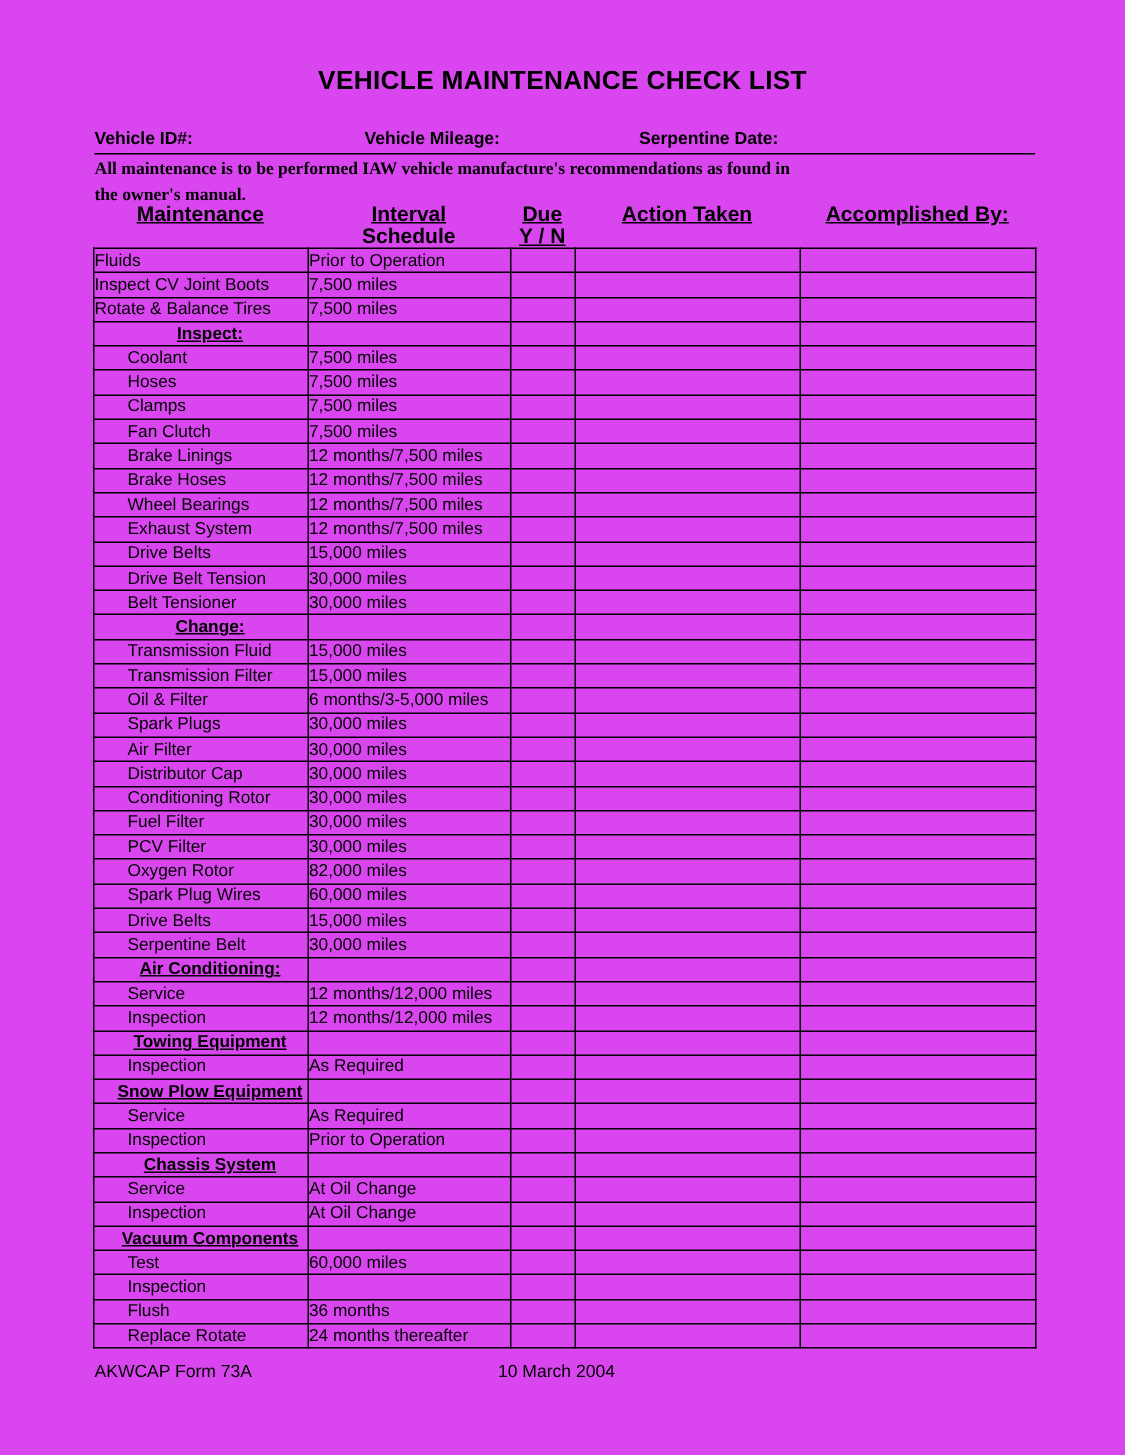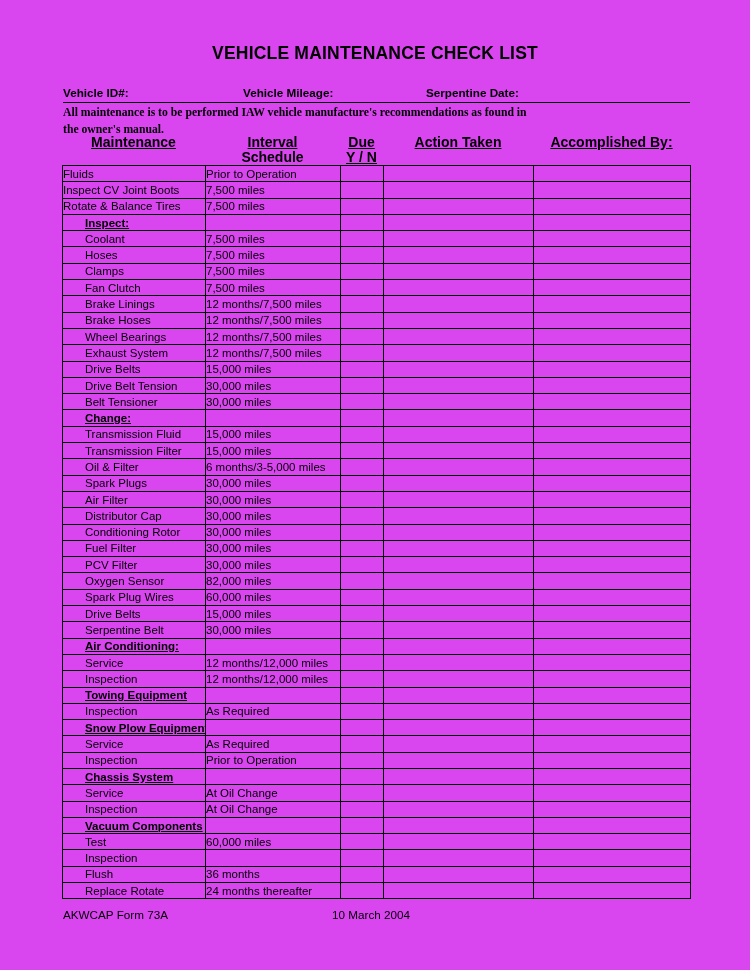--- a/index.html
+++ b/index.html
@@ -117,21 +117,22 @@
 
   td.maint {
     padding-left: 4px;
     text-align: left;
   }
   td.maint.indent {
     padding-left: 22px;
   }
   td.maint.section {
     font-weight: bold;
-    padding-left: 22px;
+    padding-left: 12px;
+    text-align: center;
   }
   td.maint.section span.sec-label {
     text-decoration: underline;
   }
   td.interval {
     text-align: left;
   }
   td.blankcell { }
 
   
@@ -363,21 +364,21 @@
           <td class="blankcell"></td>
         </tr>
         <tr>
           <td class="maint indent">PCV Filter</td>
           <td class="interval">30,000 miles</td>
           <td class="blankcell"></td>
           <td class="blankcell"></td>
           <td class="blankcell"></td>
         </tr>
         <tr>
-          <td class="maint indent">Oxygen Sensor</td>
+          <td class="maint indent">Oxygen Rotor</td>
           <td class="interval">82,000 miles</td>
           <td class="blankcell"></td>
           <td class="blankcell"></td>
           <td class="blankcell"></td>
         </tr>
         <tr>
           <td class="maint indent">Spark Plug Wires</td>
           <td class="interval">60,000 miles</td>
           <td class="blankcell"></td>
           <td class="blankcell"></td>

